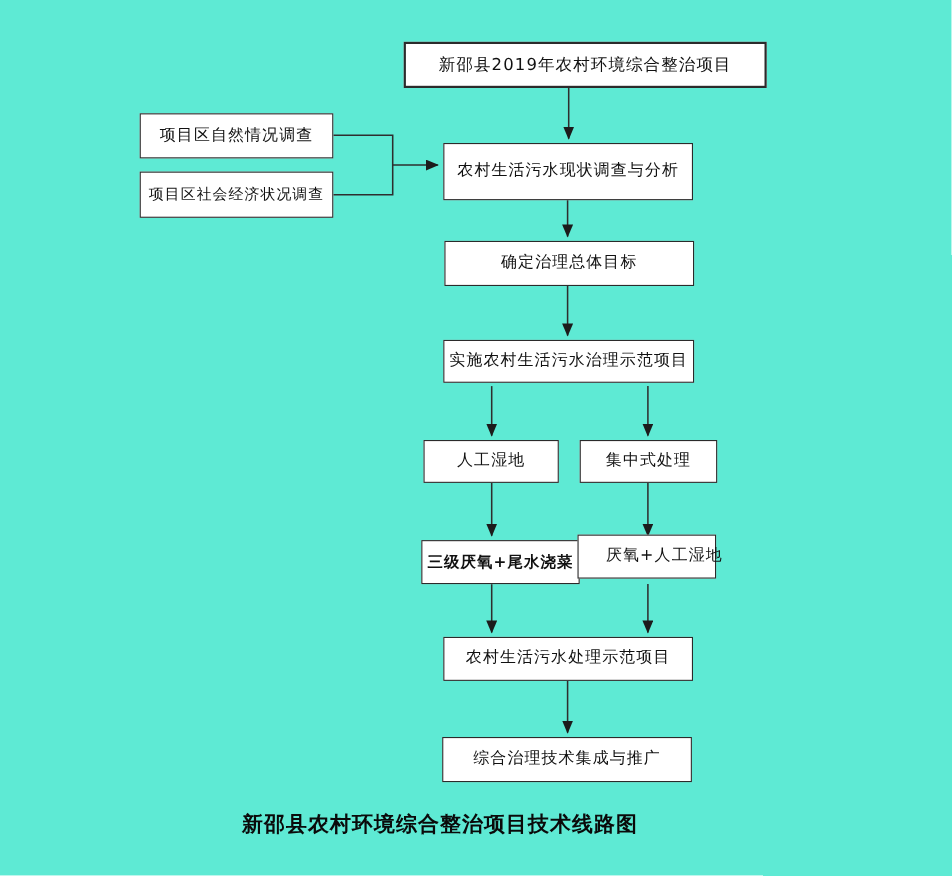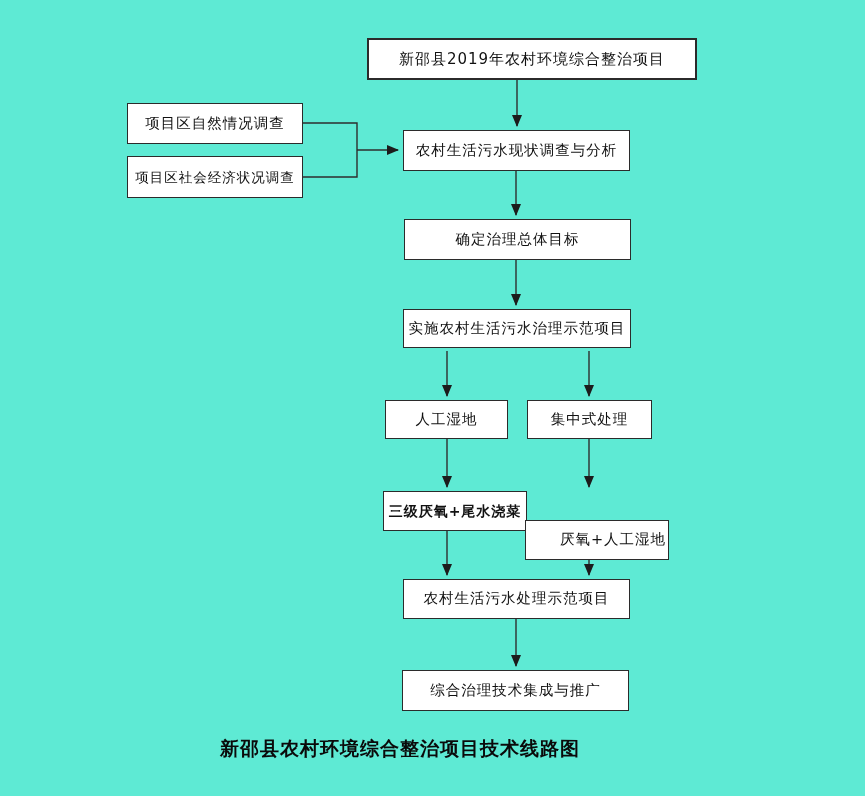--- a/index.html
+++ b/index.html
@@ -87,33 +87,33 @@
 
     <line x1="516" y1="619" x2="516" y2="666" stroke="#2e2e2e" stroke-width="1.4" marker-end="url(#arrowhead)"></line>
   </svg>
 
   <div class="node thick" style="left:367px; top:38px; width:330px; height:42px;">新邵县2019年农村环境综合整治项目</div>
 
   <div class="node" style="left:127px; top:103px; width:176px; height:41px;">项目区自然情况调查</div>
 
   <div class="node" style="left:127px; top:156px; width:176px; height:42px; font-size:13.5px;">项目区社会经济状况调查</div>
 
-  <div class="node" style="left:403px; top:130px; width:227px; height:41px;">农村生活污水现状调查与分析</div>
+  <div class="node" style="left:403px; top:130px; width:227px; height:52px;">农村生活污水现状调查与分析</div>
 
   <div class="node" style="left:404px; top:219px; width:227px; height:41px;">确定治理总体目标</div>
 
   <div class="node" style="left:403px; top:309px; width:228px; height:39px;">实施农村生活污水治理示范项目</div>
 
   <div class="node" style="left:385px; top:400px; width:123px; height:39px;">人工湿地</div>
 
   <div class="node" style="left:527px; top:400px; width:125px; height:39px;">集中式处理</div>
 
   <div class="node" style="left:383px; top:491px; width:144px; height:40px; font-size:14px;font-weight:bold;">三级厌氧+尾水浇菜</div>
 
-  <div class="node" style="left:525px; top:520px; width:144px; height:40px;padding-left:32px;">厌氧+人工湿地</div>
+  <div class="node" style="left:525px; top:486px; width:126px; height:40px;padding-left:32px;">厌氧+人工湿地</div>
 
   <div class="node" style="left:403px; top:579px; width:227px; height:40px;">农村生活污水处理示范项目</div>
 
   <div class="node" style="left:402px; top:670px; width:227px; height:41px;">综合治理技术集成与推广</div>
 
   <div class="caption">新邵县农村环境综合整治项目技术线路图</div>
 
 </div>
 
 </body></html>

